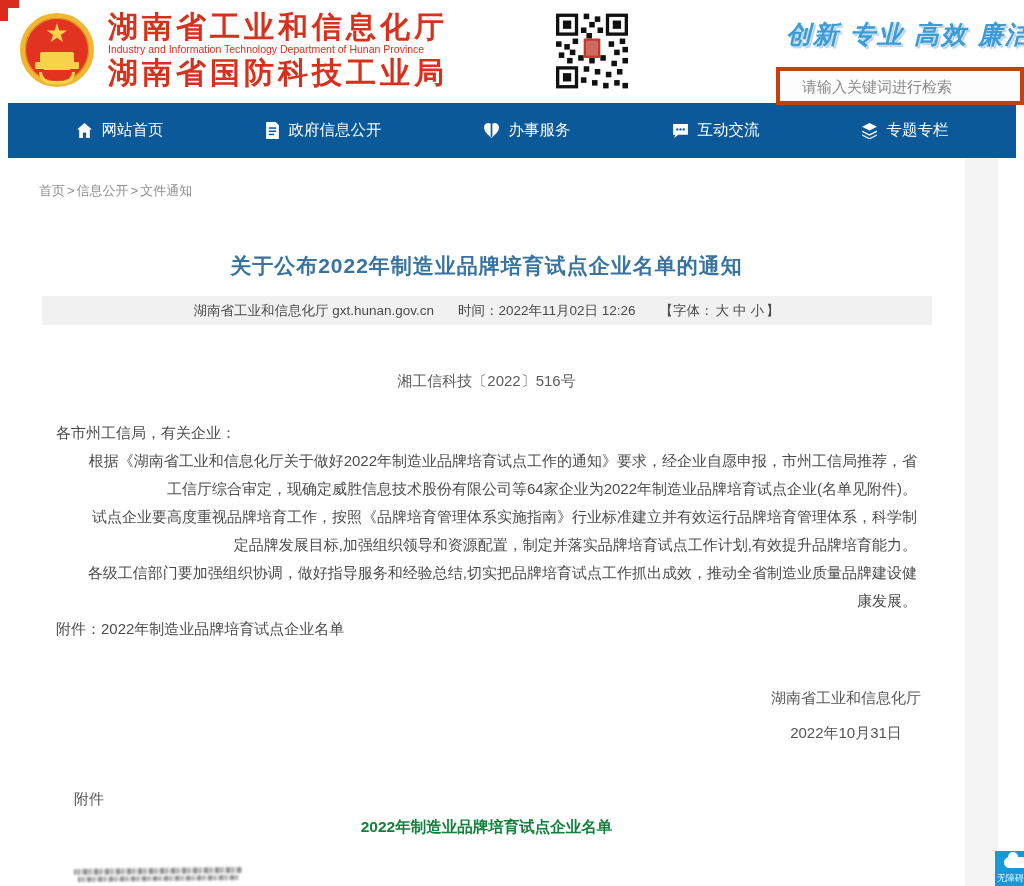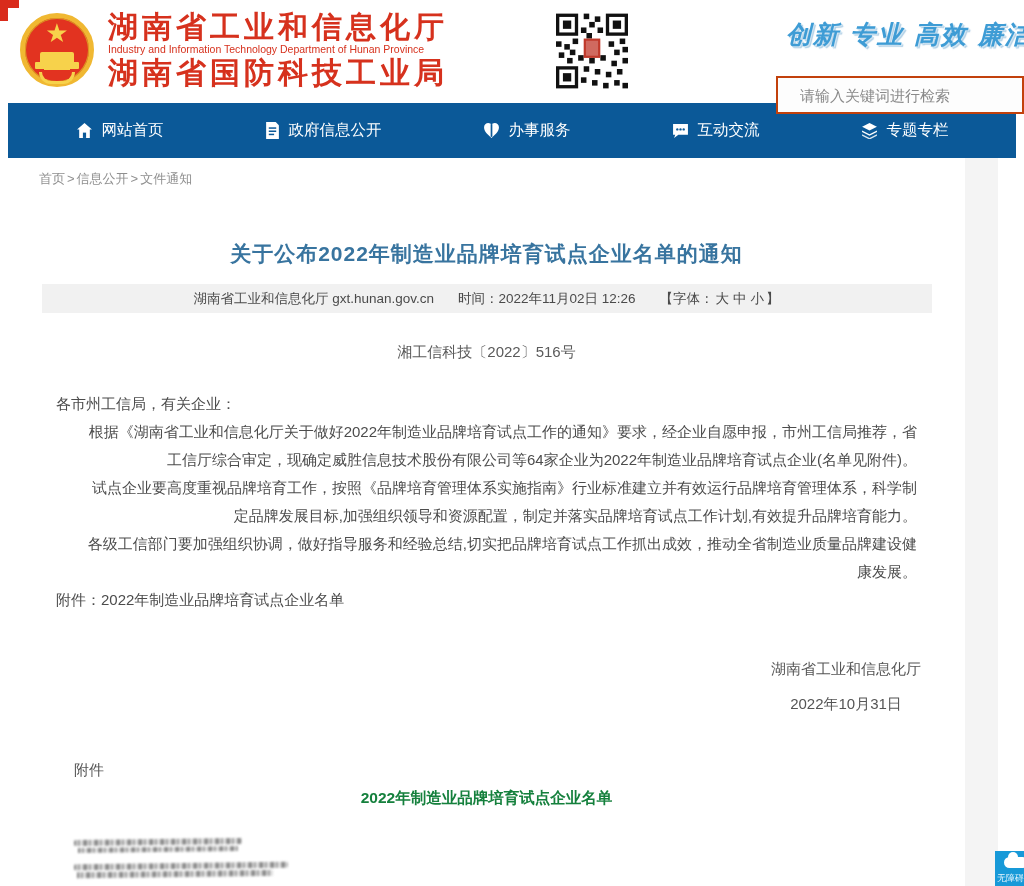--- a/index.html
+++ b/index.html
@@ -33,47 +33,47 @@
   .org2 { font-size:30px; font-weight:bold; letter-spacing:4px; line-height:33px; }
 
   .qr { position:absolute; left:548px; top:5px; width:72px; height:76px; }
   .qr svg { display:block; }
 
   .header-right { position:absolute; right:4px; top:10px; width:236px; }
   .slogan { text-align:right; white-space:nowrap; font-size:25px; font-weight:bold; font-style:italic;
     color:#3e9cd5; letter-spacing:2px;
     text-shadow:1px 1px 0 #cfe4f2, 2px 2px 1px rgba(110,165,205,.55); }
   .slogan span { margin-left:10px; }
-  .search-box { margin-top:25px; width:248px; height:38px; border:2px solid #c2410c;
+  .search-box { margin-top:16px; width:248px; height:38px; border:4px solid #c2410c;
     background:#fdfdfd; font-size:15px; color:#555; padding:0 10px 0 22px; outline:none; }
   .search-box::placeholder { color:#8a8a8a; }
 
   
   .nav { height:55px; background:#0b5998; display:flex; justify-content:space-around;
     padding:0 17px; }
   .nav-item { display:flex; align-items:center; gap:9px; color:#ffffff; font-size:15.5px; cursor:pointer; }
   .nav-item svg { display:block; }
 
   
   .content-bg { position:relative; width:1008px; height:728px; background:#ffffff; }
   .content-bg .side-strip { position:absolute; right:18px; top:0; width:40px; height:728px; background:#f4f4f4; }
   .card { position:relative; width:957px; min-height:728px; background:#ffffff; padding:0 30px; }
 
-  .breadcrumb { padding-top:12px; margin-left:0px; font-size:13px; color:#8f8f8f; }
+  .breadcrumb { padding-top:24px; margin-left:0px; font-size:13px; color:#8f8f8f; }
   .breadcrumb span { margin:0 1px; }
   .crumb-link { cursor:pointer; }
 
   .article-title { margin-top:52px; text-align:center; font-size:21px; font-weight:bold; color:#38749f;
     letter-spacing:1px; }
 
   .meta-bar { margin:16px auto 0 auto; width:890px; height:29px; background:#f1f1f1;
     display:flex; align-items:center; justify-content:center; gap:24px; font-size:13.5px; color:#4a4a4a; }
   .meta-bar .fsize { cursor:pointer; margin:0 2px; }
 
-  .doc-number { margin-top:30px; text-align:center; font-size:15px; color:#5a5a5a; }
+  .doc-number { margin-top:47px; text-align:center; font-size:15px; color:#5a5a5a; }
 
   .body-text { margin:28px 18px 0 18px; font-size:15px; color:#4c4c4c; line-height:28px; }
   .body-text p.indent { text-indent:2em;text-align:right; }
   .body-text p { margin:0; }
   .salutation { margin-top:8px; }
   .attach-line { margin-top:22px; }
 
   .signature { margin:42px 14px 0 0; text-align:right; }
   .signature .sig-inner { display:inline-block; text-align:center; font-size:15px; color:#555; }
   .signature .sig-org { line-height:26px; }

